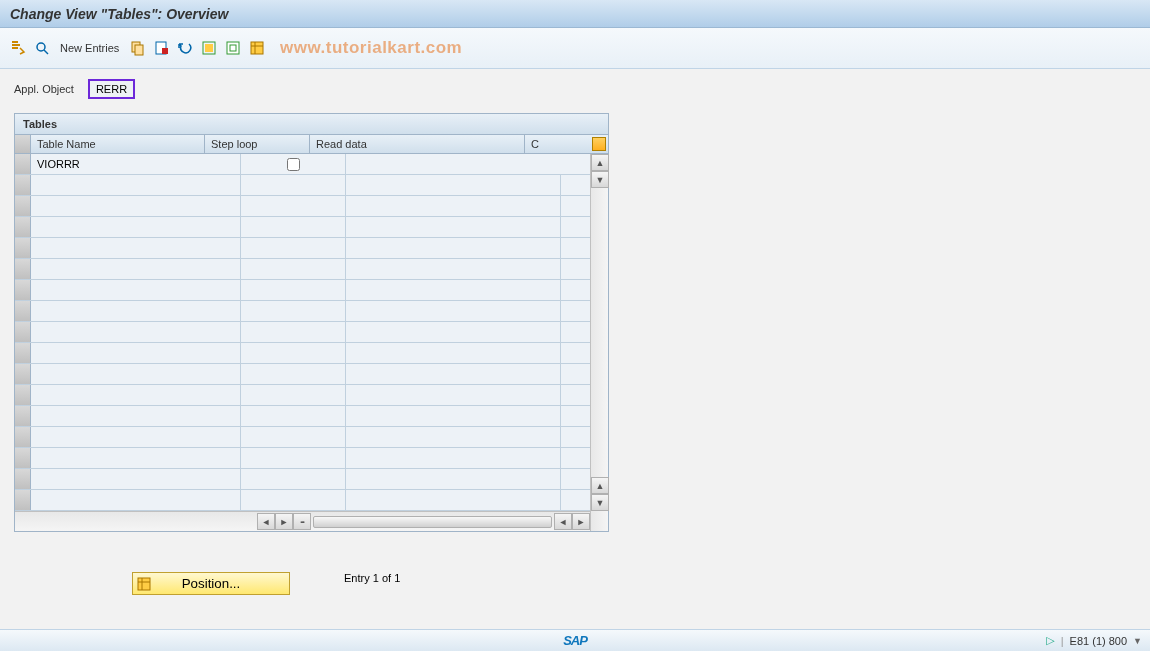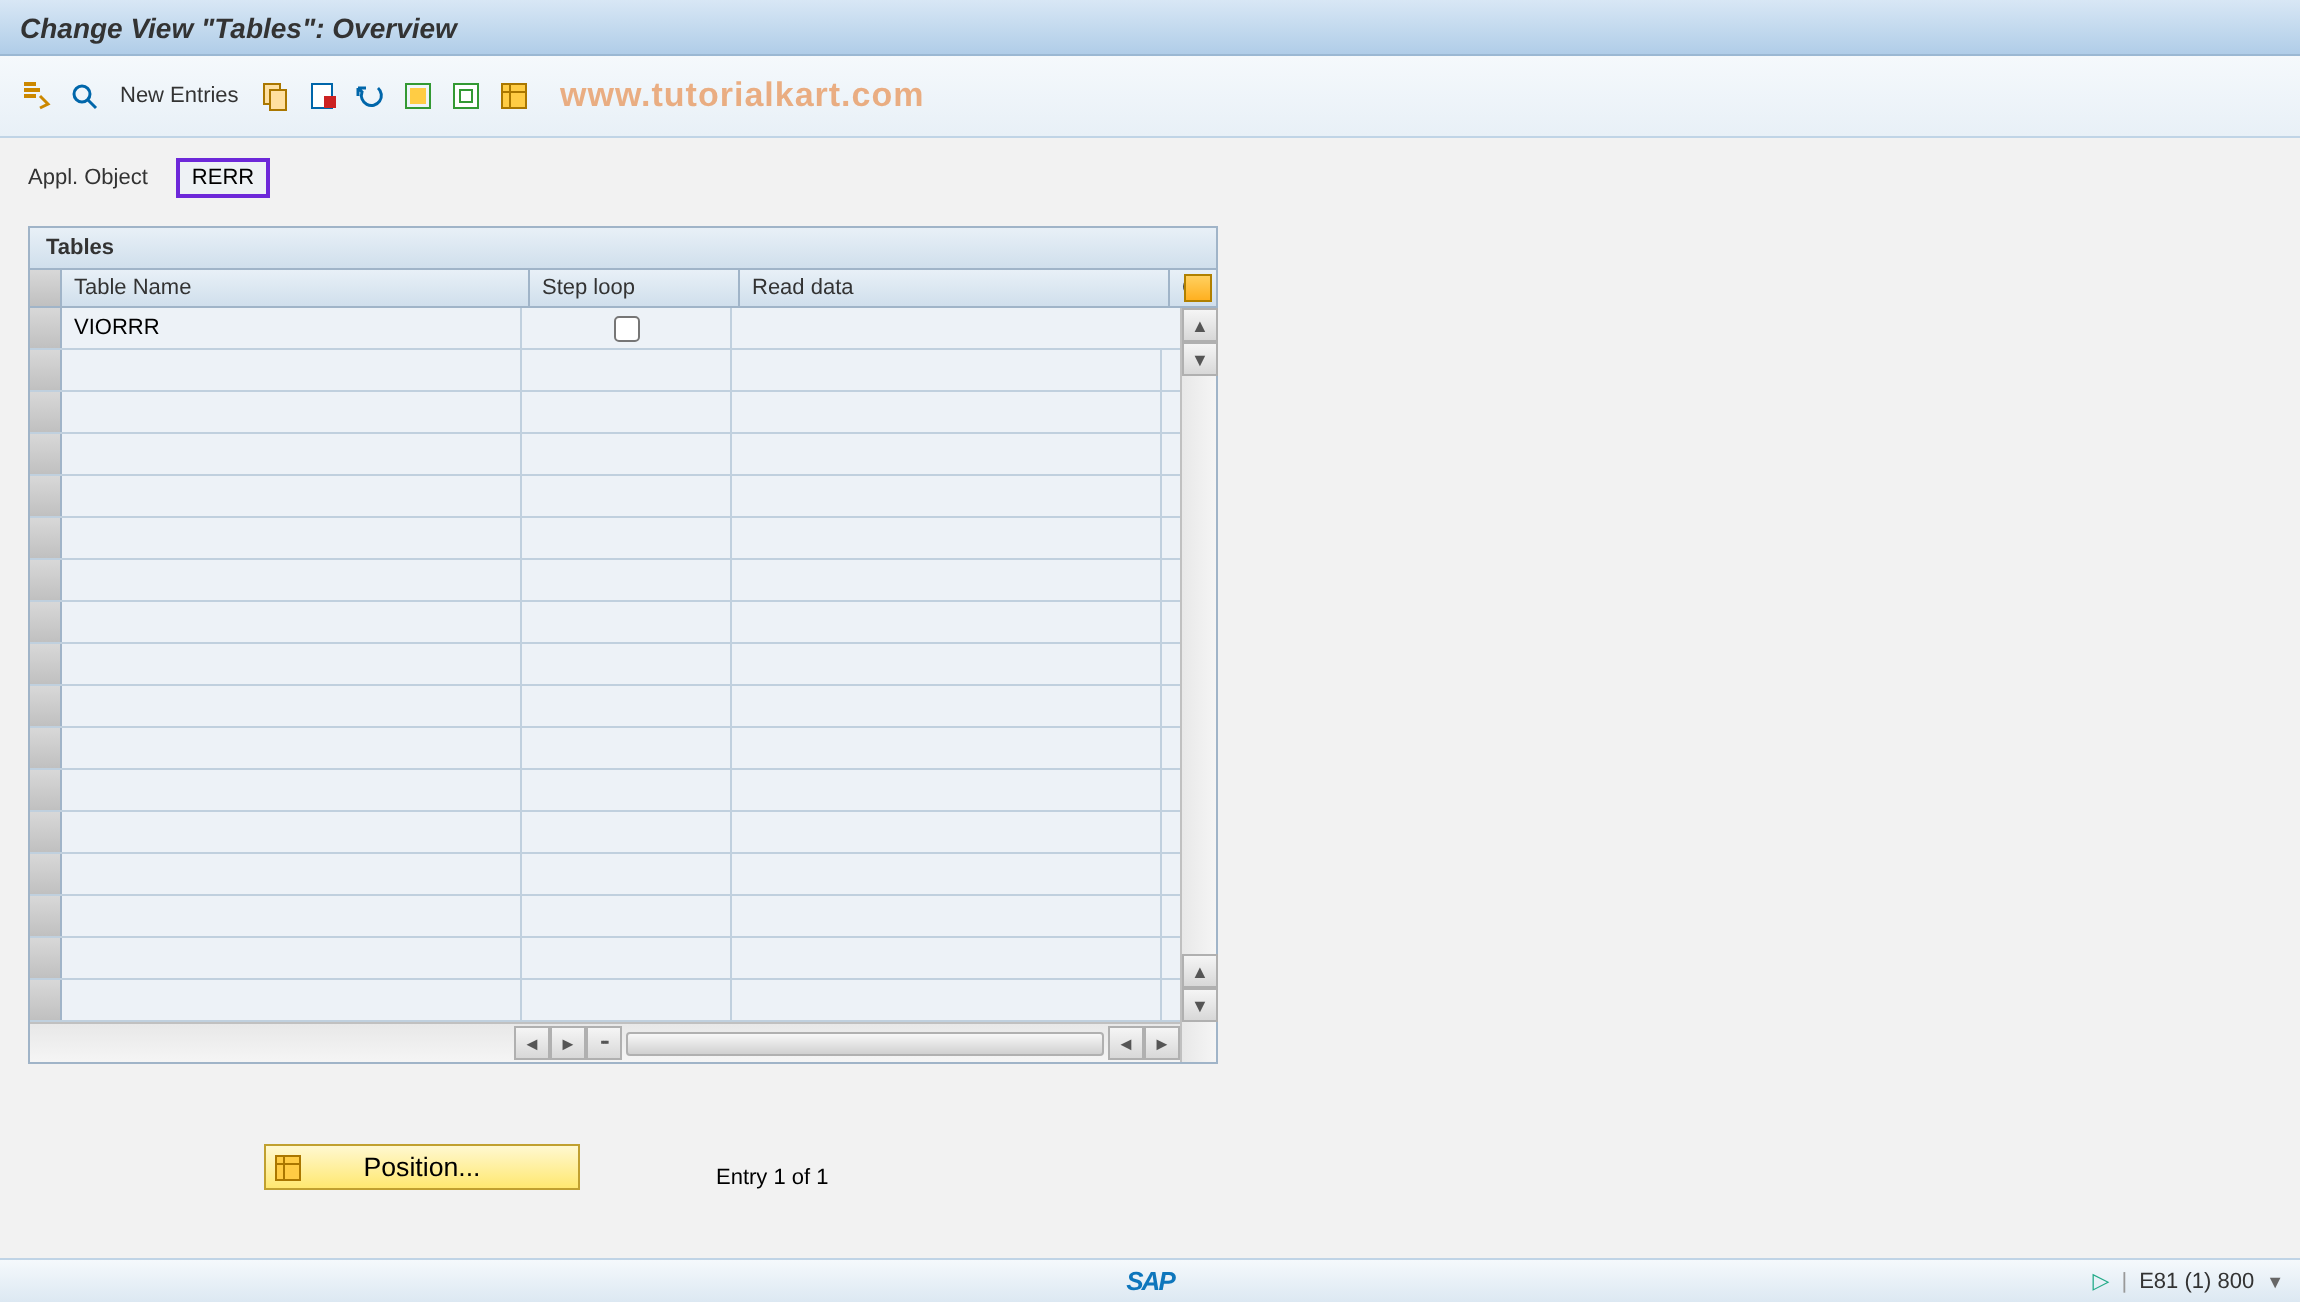--- a/index.html
+++ b/index.html
@@ -68,21 +68,21 @@
       display: flex;
       background: linear-gradient(to bottom, #e8f0f7 0%, #d0dfec 100%);
       border-bottom: 1px solid #a0b4c8;
     }
     .th {
       padding: 3px 6px;
       border-right: 1px solid #a0b4c8;
       color: #333;
     }
     .th-rowsel { width: 16px; background: linear-gradient(to bottom, #d8d8d8, #c0c0c0); }
-    .th-name { width: 234px; }
+    .th-name { width: 174px; }
     .th-step { width: 105px; }
     .th-read { width: 215px; }
     .th-config { width: 30px; flex: 1; position: relative; border-right: none; }
     
     .config-icon {
       position: absolute; right: 2px; top: 2px;
       width: 14px; height: 14px;
       background: linear-gradient(to bottom, #ffd060, #ffb020);
       border: 1px solid #b08000;
     }
@@ -91,21 +91,21 @@
     .table-rows { }
     .tr { display: flex; height: 21px; border-bottom: 1px solid #c0d0de; }
     .td {
       padding: 2px 6px;
       border-right: 1px solid #c0d0de;
       background: #edf2f7;
       display: flex;
       align-items: center;
     }
     .td-rowsel { width: 16px; background: linear-gradient(to bottom, #d8d8d8, #c0c0c0); padding: 0; border-right: 1px solid #a0b4c8;}
-    .td-name { width: 230px; }
+    .td-name { width: 210px; }
     .td-step { width: 105px; justify-content: center; }
     .td-read { width: 215px; }
     .td-end { flex: 1; width: 30px; border-right: none;}
     .td input[type=checkbox] { }
     
     .scrollbar-v {
       position: absolute; right: 0; top: 0; bottom: 0;
       width: 18px;
       background: linear-gradient(to right, #e8e8e8, #f5f5f5);
       border-left: 1px solid #c0c0c0;
@@ -127,22 +127,22 @@
       border-top: 1px solid #c0c0c0;
       align-items: center;
     }
     .hscroll-spacer-left { width: 242px; }
     .hscroll-track { flex: 1; margin: 0 2px; }
     .hscroll-thumb { width: 100%; height: 12px; background: linear-gradient(to bottom, #f8f8f8, #d0d0d0); border: 1px solid #b0b0b0; border-radius: 2px; }
     
     .position-row {
       margin-top: 40px;
       display: flex;
-      align-items: flex-end;
-      gap: 68px;
+      align-items: flex-start;
+      gap: 54px;
       padding-left: 118px;
     }
     .position-btn {
       background: linear-gradient(to bottom, #fff8d0, #ffe870);
       border: 1px solid #c0a030;
       padding: 3px 10px;
       display: flex;
       align-items: center;
       gap: 8px;
       width: 158px;

